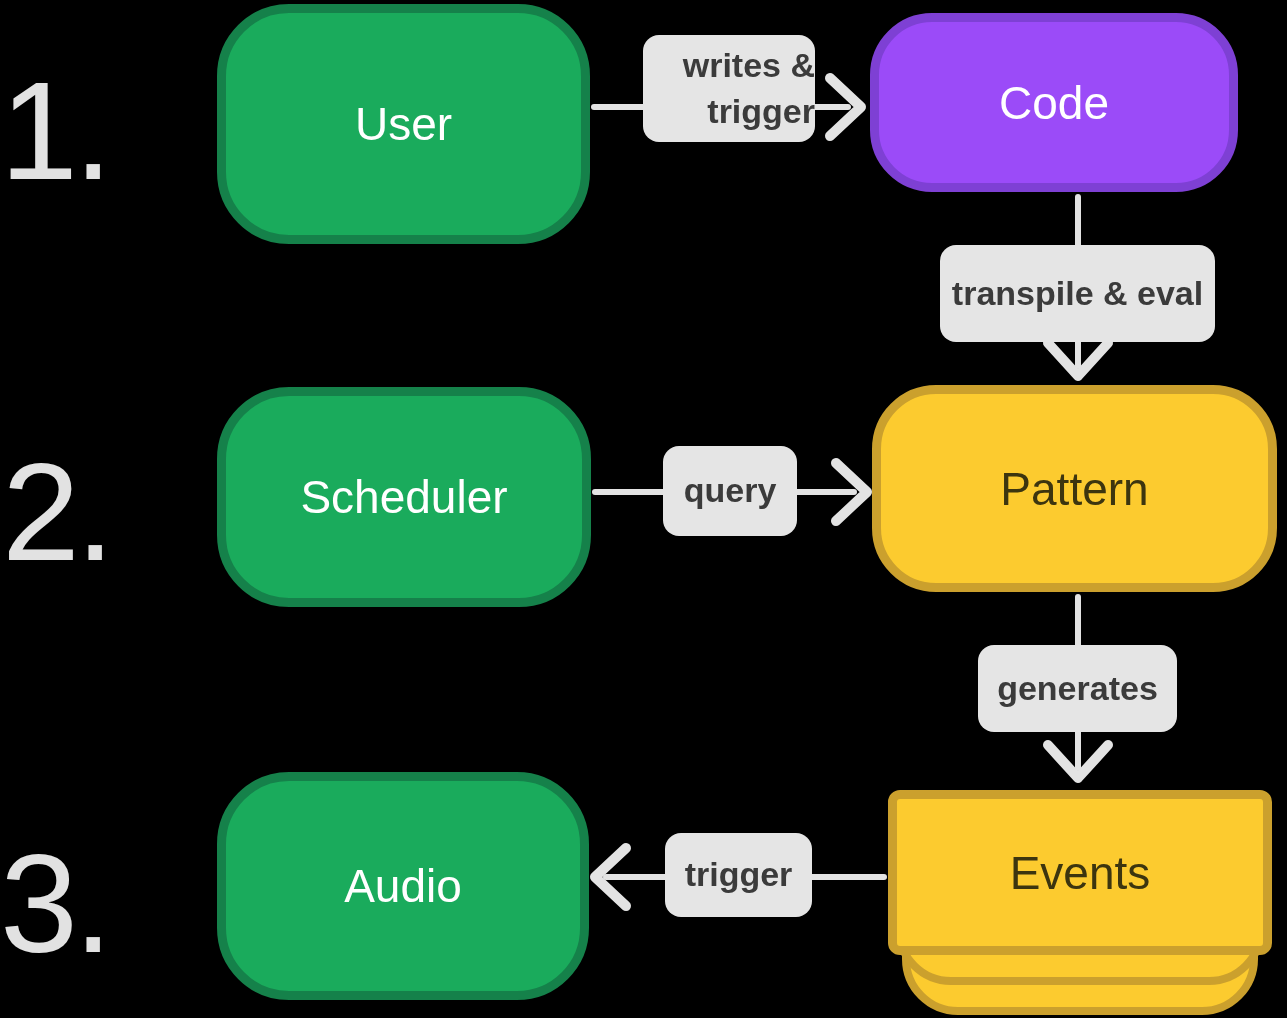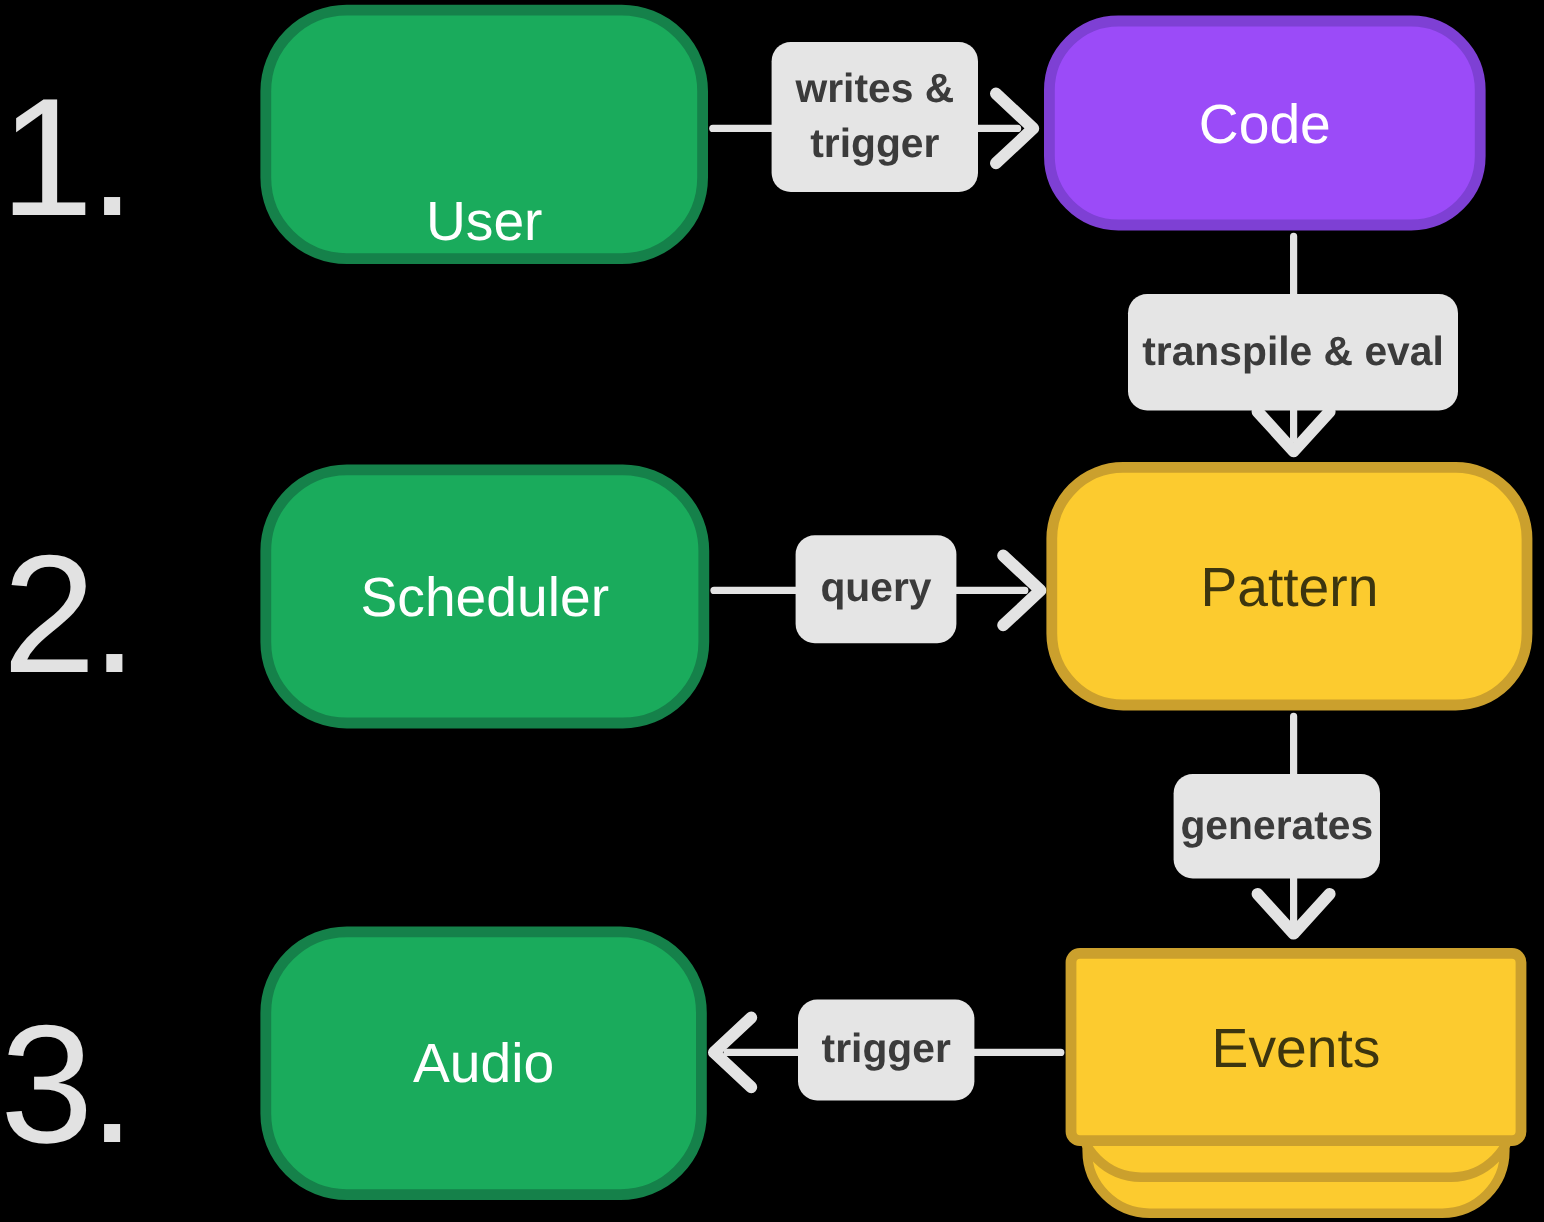--- a/index.html
+++ b/index.html
@@ -104,21 +104,21 @@
     <g>
       <path d="M 884 877 L 606 877" stroke-width="6"></path>
       <path d="M 626 848 L 595 877 L 626 906" stroke-width="10"></path>
     </g>
   </svg>
 
   <div class="step-number" style="left:0px; top:61px;">1.</div>
   <div class="step-number" style="left:2px; top:442px;">2.</div>
   <div class="step-number" style="left:0px; top:834px;">3.</div>
 
-  <div class="node node-green" style="left:217px; top:4px; width:373px; height:216px;align-items:flex-end;">
+  <div class="node node-green" style="left:217px; top:4px; width:373px; height:240px;">
     <span>User</span>
   </div>
   <div class="node node-purple" style="left:870px; top:13px; width:368px; height:179px;">
     <span>Code</span>
   </div>
 
   <div class="node node-green" style="left:217px; top:387px; width:374px; height:220px;">
     <span>Scheduler</span>
   </div>
   <div class="node node-yellow" style="left:872px; top:385px; width:405px; height:207px;">
@@ -128,30 +128,30 @@
   <div class="node node-green" style="left:217px; top:772px; width:372px; height:228px;">
     <span>Audio</span>
   </div>
 
   <div class="stack-layer" style="left:902px; top:850px; width:356px; height:165px; z-index:1;"></div>
   <div class="stack-layer" style="left:895px; top:820px; width:370px; height:165px; z-index:2;"></div>
   <div class="node node-yellow" style="left:888px; top:790px; width:384px; height:165px; border-radius:12px;justify-content:center;">
     <span>Events</span>
   </div>
 
-  <div class="edge-label" style="left:643px; top:35px; width:172px; height:125px;">
+  <div class="edge-label" style="left:643px; top:35px; width:172px; height:107px;align-items:flex-end;">
     <span>writes &amp;</span>
     <span>trigger</span>
   </div>
   <div class="edge-label" style="left:940px; top:245px; width:275px; height:97px;">
     <span>transpile &amp; eval</span>
   </div>
   <div class="edge-label" style="left:663px; top:446px; width:134px; height:90px;text-align:center;">
     <span>query</span>
   </div>
-  <div class="edge-label" style="left:978px; top:645px; width:172px; height:87px;">
+  <div class="edge-label" style="left:978px; top:645px; width:199px; height:87px;">
     <span>generates</span>
   </div>
   <div class="edge-label" style="left:665px; top:833px; width:147px; height:84px;">
     <span>trigger</span>
   </div>
 
 </div>
 
 </body></html>

